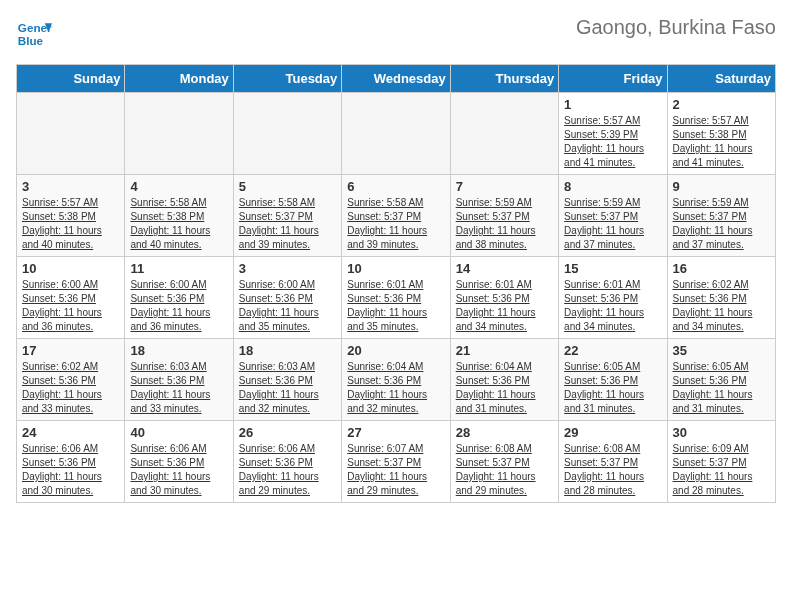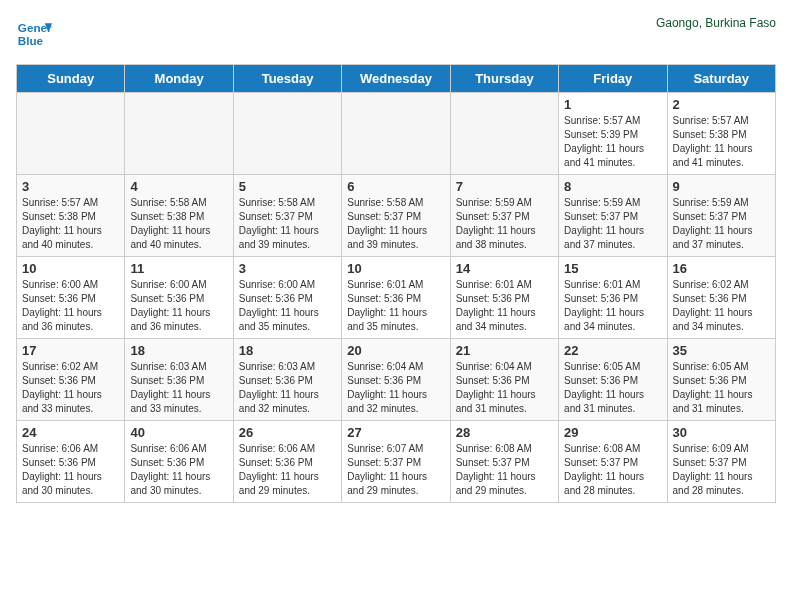--- a/index.html
+++ b/index.html
@@ -27,35 +27,35 @@
     }
     .title-block {
       text-align: right;
     }
     .month-title {
       font-size: 36px;
       font-weight: 300;
       color: #333;
     }
     .location-title {
-      font-size: 12px;
-      color: #14532d;
+      font-size: 20px;
+      color: #737373;
     }
     table {
       width: 100%;
       border-collapse: collapse;
       table-layout: fixed;
     }
     th {
       background-color: #1a7abf;
       color: #fff;
       font-size: 13px;
       font-weight: bold;
       padding: 6px 4px;
-      text-align: center;
+      text-align: right;
       border: 1px solid #ccc;
     }
     td {
       border: 1px solid #ccc;
       vertical-align: top;
       padding: 4px 5px;
       font-size: 10.5px;
       color: #333;
       height: 80px;
       background: #fff;
@@ -66,20 +66,21 @@
     .day-num {
       font-size: 13px;
       font-weight: bold;
       display: block;
       margin-bottom: 2px;
     }
     .day-info {
       font-size: 10px;
       line-height: 1.4;
       color: #333;
+      text-decoration: underline;
     }
     tr:nth-child(even) td:not(.empty) {
       background: #f9f9f9;
     }
   </style>
 </head>
 <body>
 
 <div class="header">
   <div class="logo">

